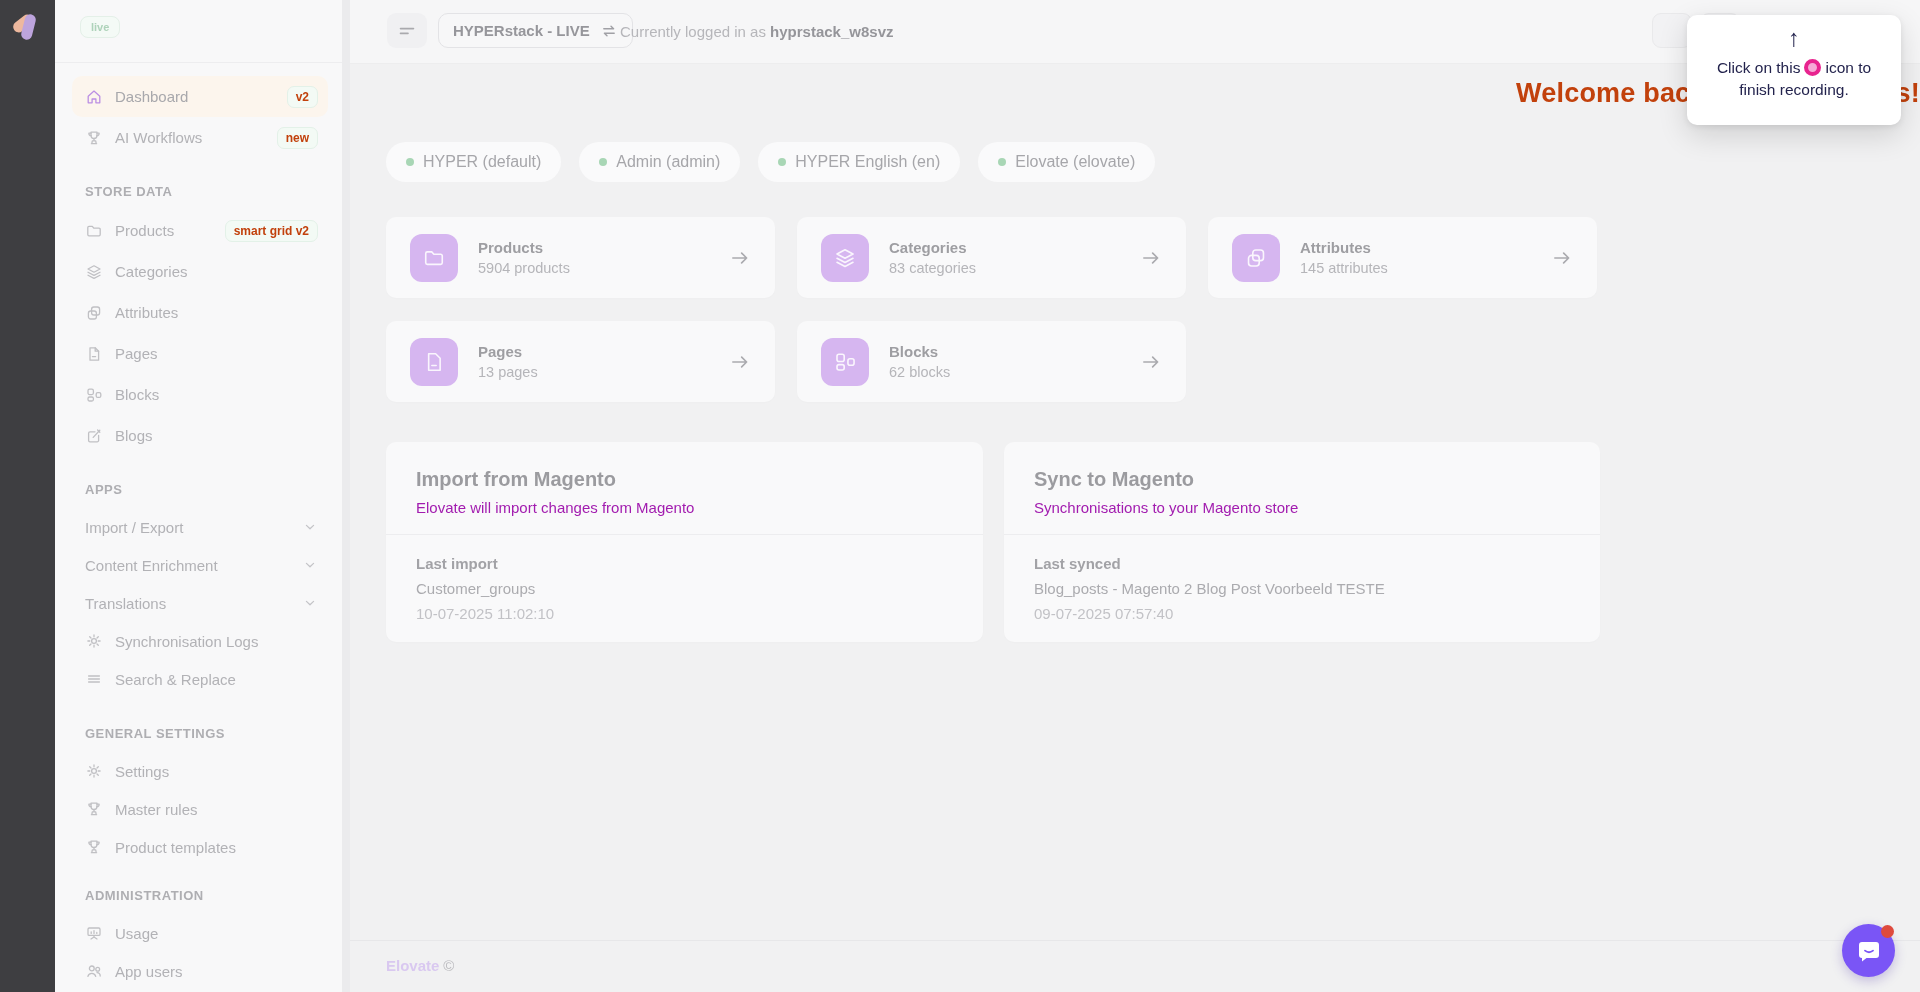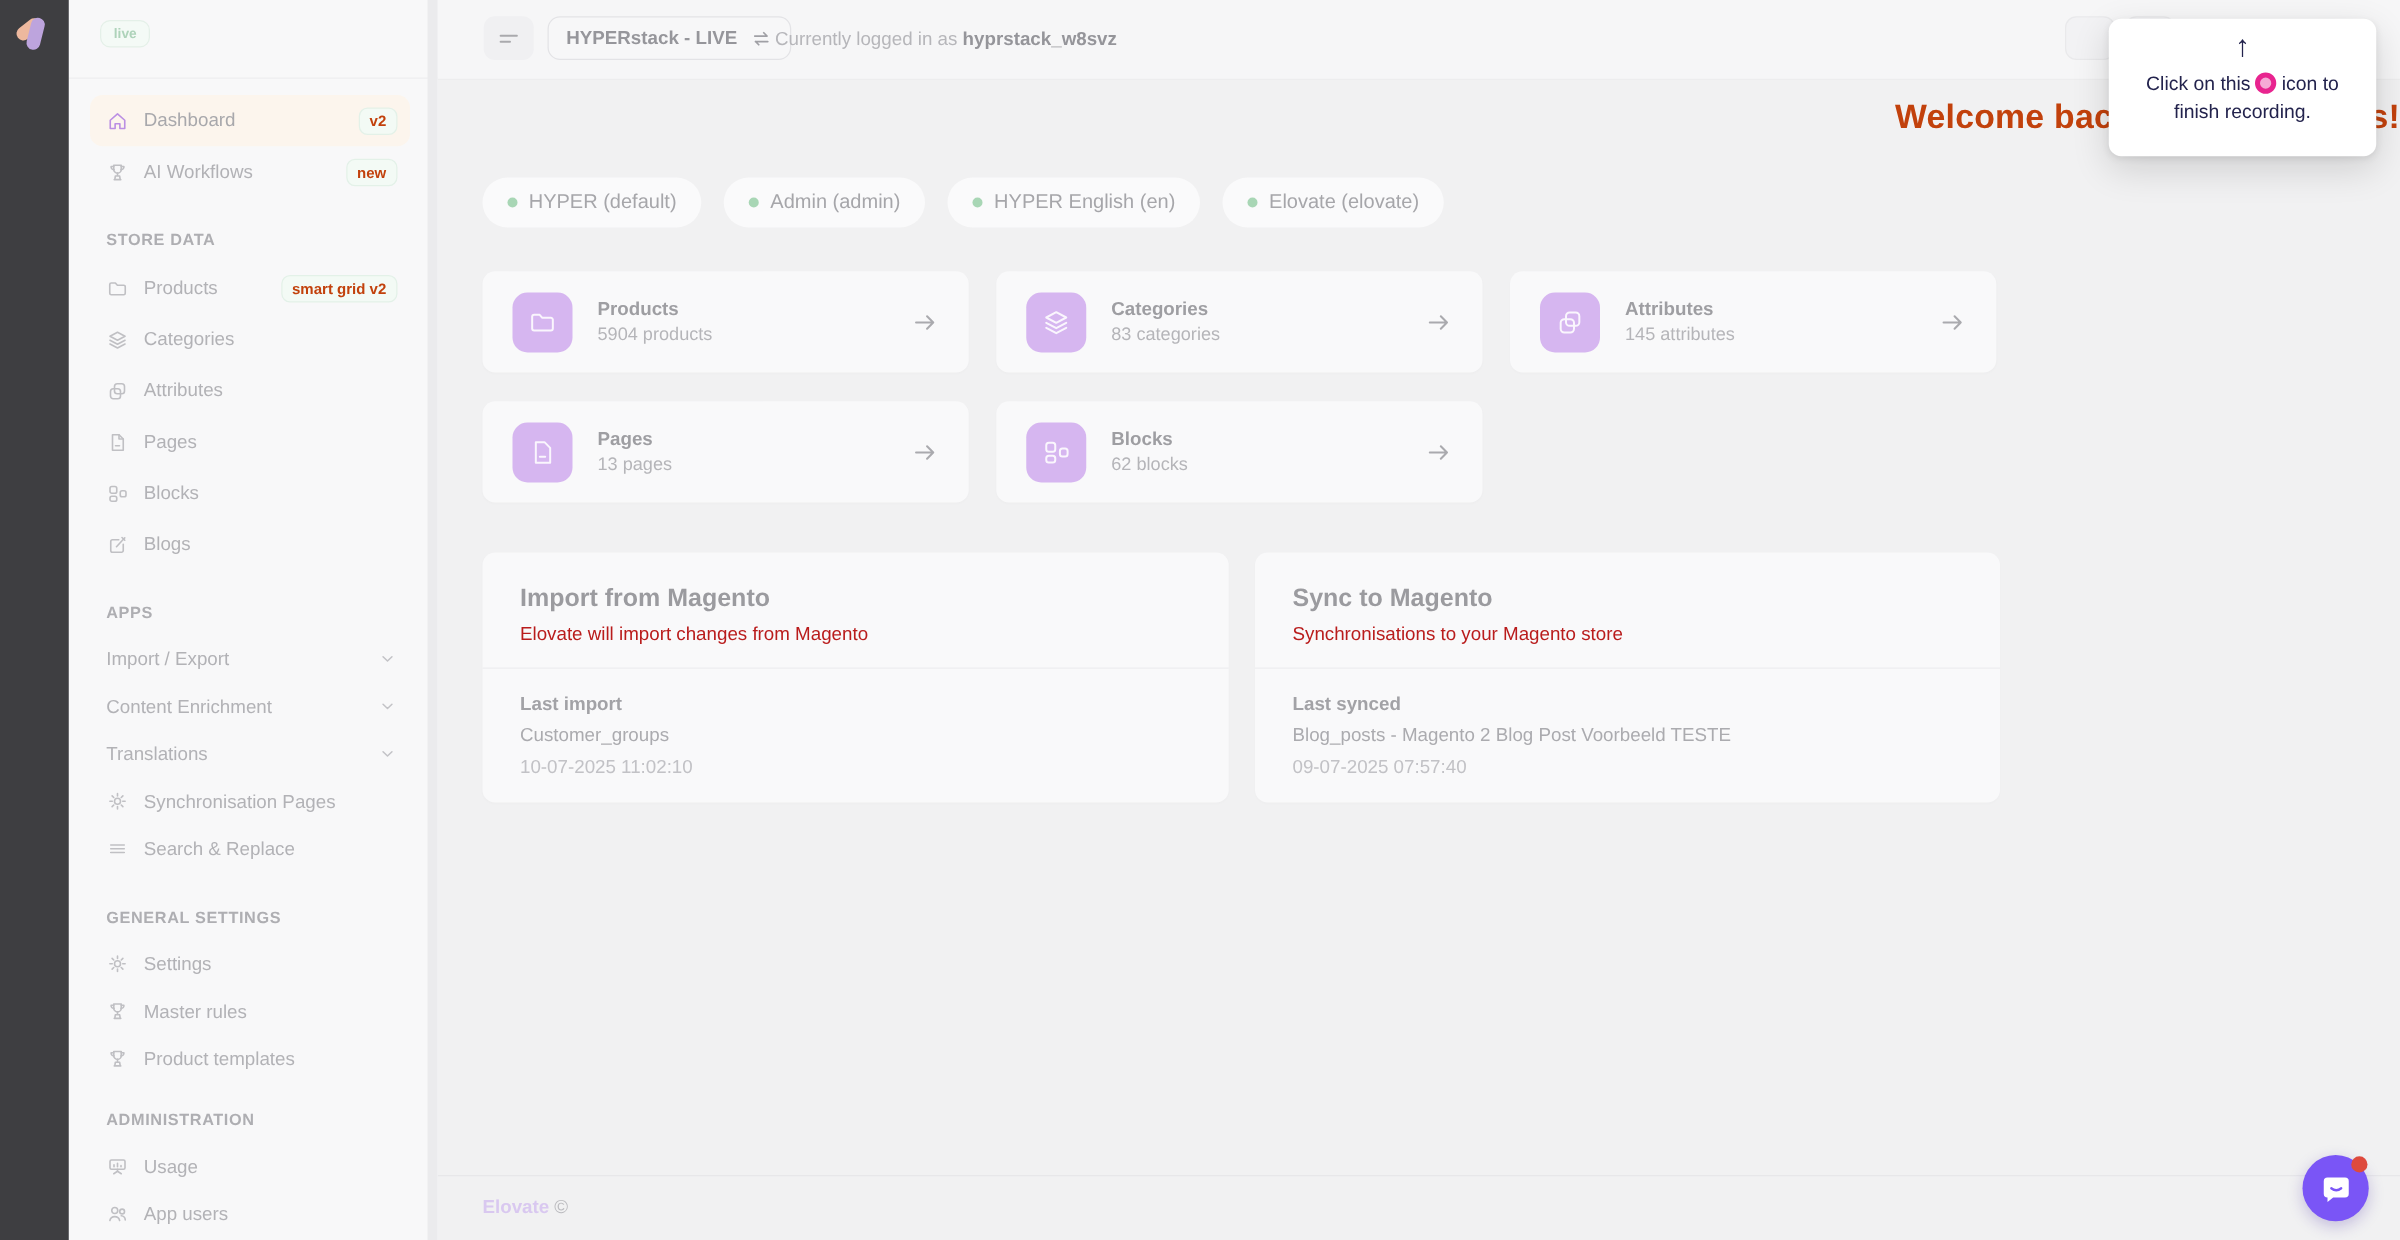--- a/index.html
+++ b/index.html
@@ -125,21 +125,21 @@
   .stat-arrow { width:22px; height:22px; }
   .stat-arrow svg { stroke:#aaaaae; }
 
   .sync-grid { margin-top:40px; display:grid; grid-template-columns:597px 596px; column-gap:21px; }
   .sync-card {
     height:200px; background:#f9f9fa; border-radius:10px;
     box-shadow:0 1px 2px rgba(0,0,0,0.015);
   }
   .sync-head { padding:26px 30px 18px 30px; border-bottom:1px solid #ededef; }
   .sync-title { font-size:20px; font-weight:bold; color:#9b9b9f; }
-  .sync-sub { margin-top:8px; font-size:15px; color:#b91c1c; }
+  .sync-sub { margin-top:8px; font-size:15px; color:#a21caf; }
   .sync-body { padding:20px 30px 0 30px; }
   .last-label { font-size:15px; font-weight:bold; color:#a2a2a6; }
   .last-value { margin-top:8px; font-size:15px; color:#ababaf; }
   .last-time { margin-top:8px; font-size:15px; color:#c2c2c6; }
 
   .footer-divider { position:absolute; left:350px; right:0; top:940px; height:1px; background:#e7e7e9; }
   .footer { position:absolute; left:386px; top:957px; font-size:15px; }
   .footer .brand { color:#d9c8f0; font-weight:bold; }
   .footer .copy { color:#bbbbbf; margin-left:4px; }
 
@@ -301,21 +301,21 @@
             </svg>
         </span>
       </div>
       <div class="nav-item">
         <span class="nav-ico">
           <svg width="18" height="18" viewBox="0 0 18 18" fill="none" stroke-width="1.3" stroke-linecap="round" stroke-linejoin="round">
               <circle cx="9" cy="9" r="2.4"></circle>
               <path d="M9 2.9 v1.9 M9 13.2 v1.9 M2.9 9 h1.9 M13.2 9 h1.9 M4.7 4.7 l1.3 1.3 M12 12 l1.3 1.3 M13.3 4.7 L12 6 M6 12 l-1.3 1.3"></path>
             </svg>
         </span>
-        <span class="nav-label">Synchronisation Pages</span>
+        <span class="nav-label">Synchronisation Logs</span>
       </div>
       <div class="nav-item">
         <span class="nav-ico">
           <svg width="18" height="18" viewBox="0 0 18 18" fill="none" stroke-width="1.3" stroke-linecap="round" stroke-linejoin="round">
               <path d="M3.6 6 h10.8 M3.6 9 h10.8 M3.6 12 h10.8"></path>
             </svg>
         </span>
         <span class="nav-label">Search &amp; Replace</span>
       </div>
     </div>

